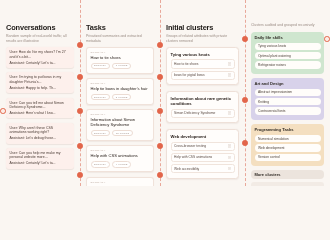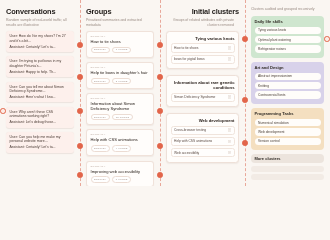--- a/index.html
+++ b/index.html
@@ -4,24 +4,24 @@
 <style>
   * { box-sizing: border-box; margin: 0; padding: 0; }
   html, body {
     width: 330px; height: 186px;
     background: #faf6f2;
     font-family: "Liberation Sans", sans-serif;
     overflow: hidden;
   }
   .board { position: relative; width: 330px; height: 186px; display: flex; }
 
-  .col { position: relative; height: 186px; padding: 7px 6px 0 6px; }
+  .col { position: relative; height: 186px; padding: 7px 6px 0 6px; margin-top: 16px; }
   .col-conversations { width: 80px; }
   .col-facets        { width: 80px; }
-  .col-initial       { width: 85px; text-align: right; }
+  .col-initial       { width: 85px; }
   .col-hier          { width: 85px; }
 
   .divider {
     position: absolute; top: 0; bottom: 0; width: 0;
     border-left: 1px dashed #e8a89a;
   }
   .d1 { left: 80px; }
   .d2 { left: 160px; }
   .d3 { left: 245px; }
 
@@ -137,21 +137,21 @@
       <div class="conv-line">User: Why aren't these CSS animations working right?</div>
       <div class="conv-line assistant">Assistant: Let's debug those...</div>
     </div>
     <div class="conv-card">
       <div class="conv-line">User: Can you help me make my personal website more...</div>
       <div class="conv-line assistant">Assistant: Certainly! Let's ta...</div>
     </div>
   </div>
 
   <div class="col col-facets">
-    <div class="col-title">Groups</div>
+    <div class="col-title">Tasks</div>
     <div class="col-sub">Privatized summaries and extracted metadata</div>
 
     <div class="facet-card">
       <div class="facet-label">SUMMARY</div>
       <div class="facet-summary">How to tie shoes</div>
       <div class="tags">
         <div class="tag">ENGLISH</div>
         <div class="tag">1 TURNS</div>
       </div>
     </div>

